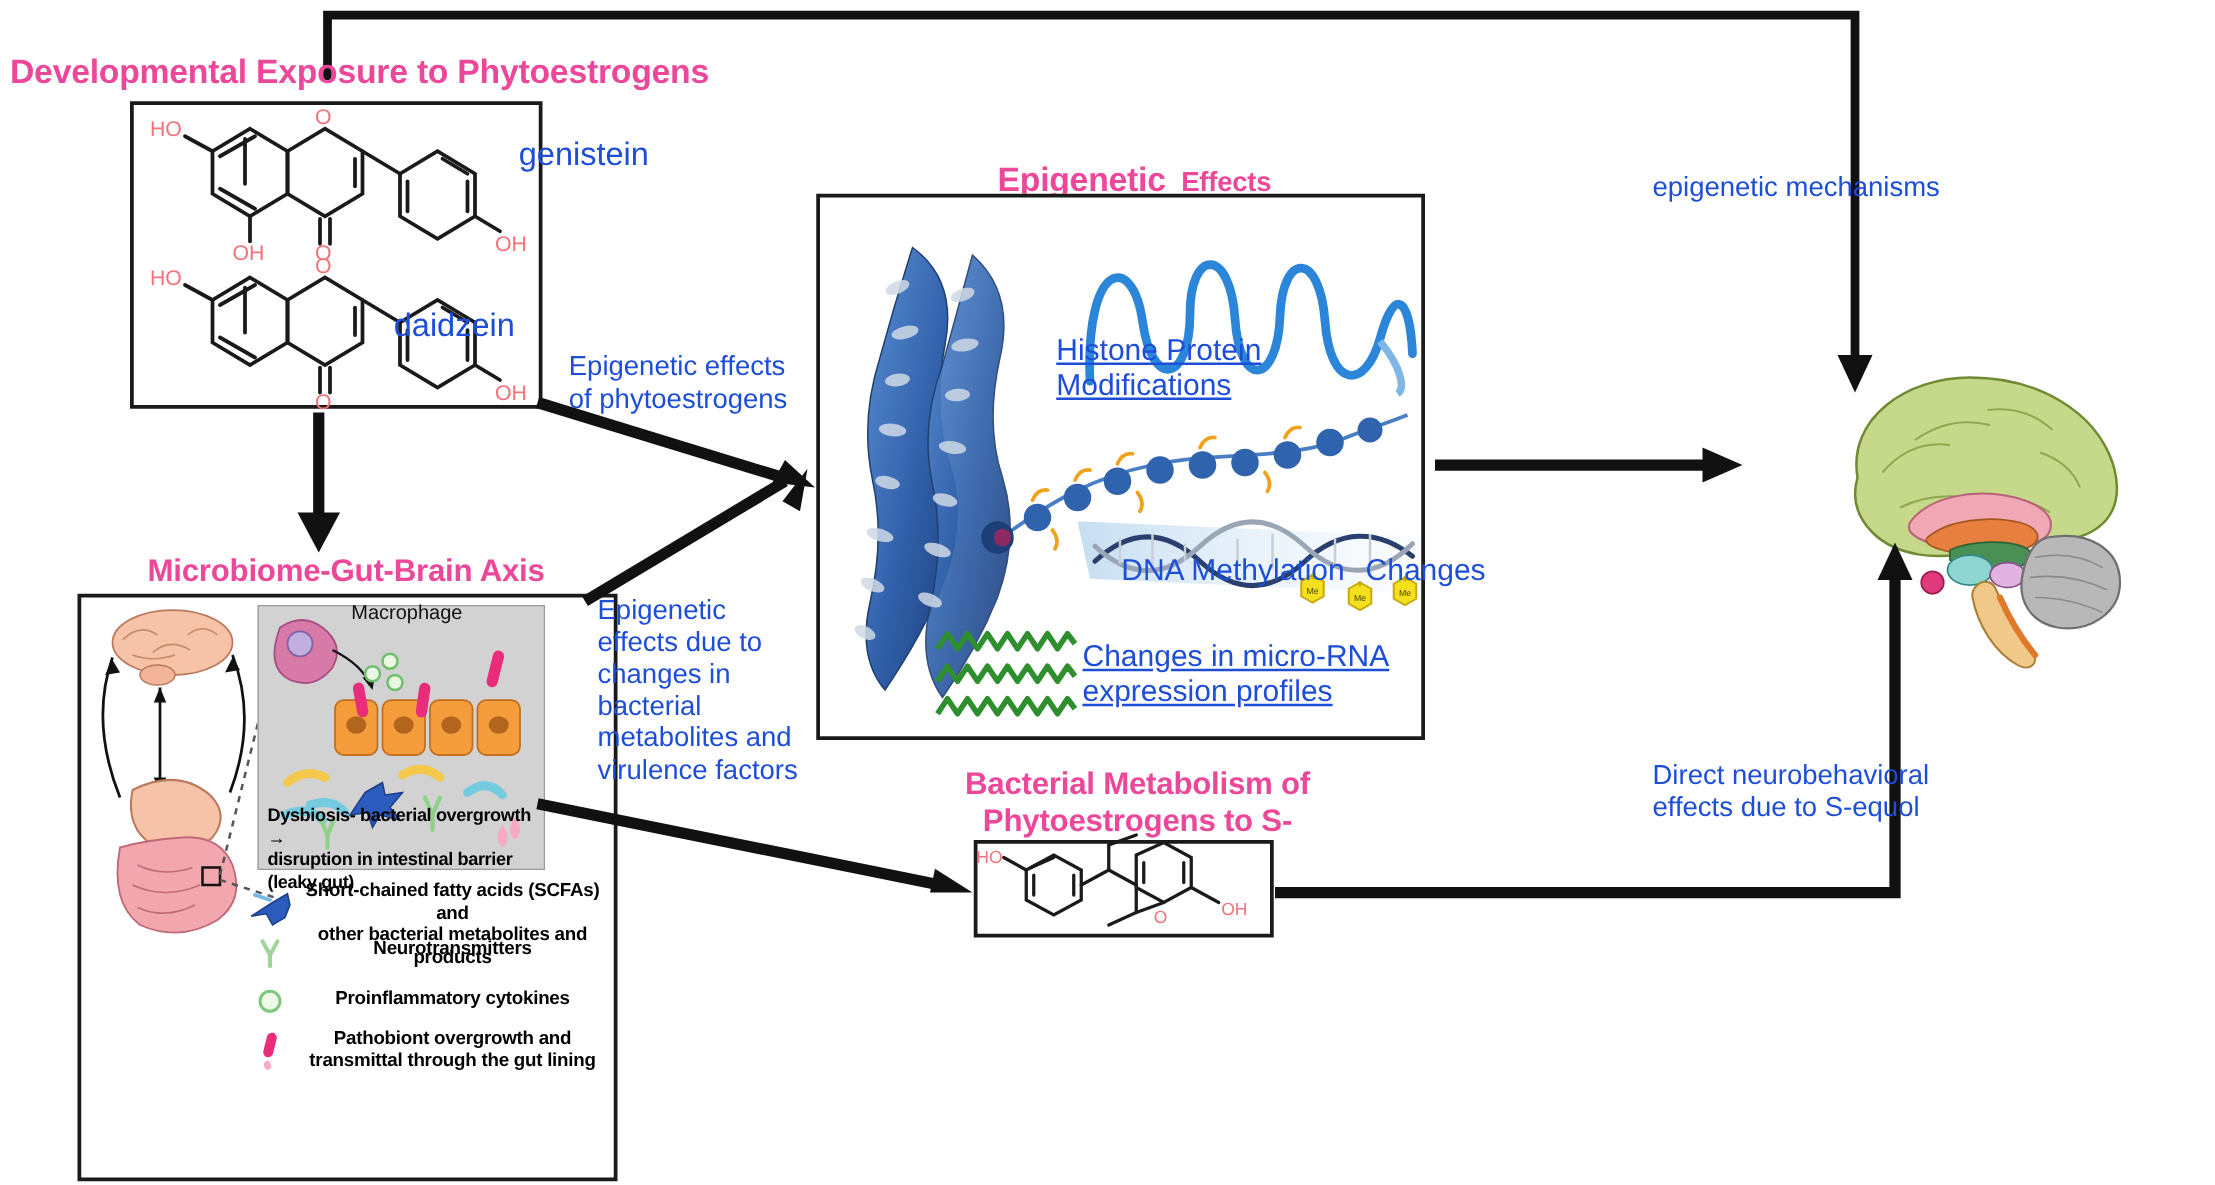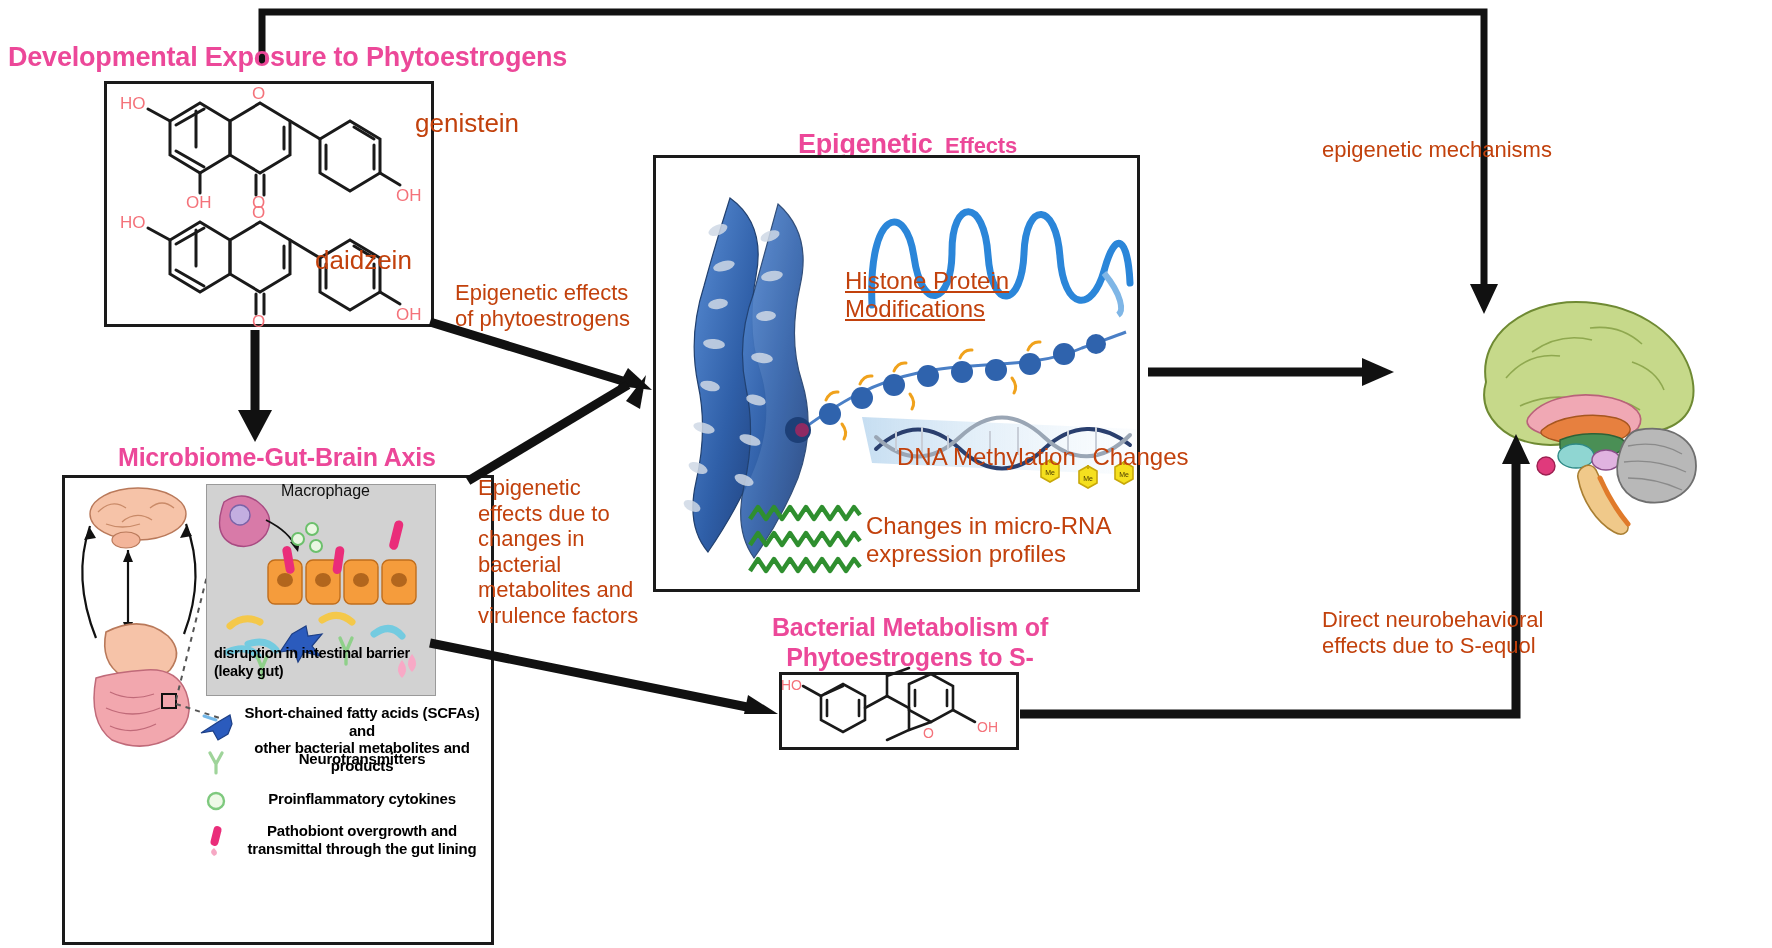--- a/index.html
+++ b/index.html
@@ -1,21 +1,21 @@
 <!DOCTYPE html>
 <html><head>
 <meta charset="utf-8">
 <style>
   html,body{margin:0;padding:0;background:#ffffff;}
   body{width:1772px;height:948px;position:relative;overflow:hidden;
        font-family:"Liberation Sans", sans-serif;color:#000;}
   .abs{position:absolute;}
   .box{position:absolute;border:3px solid #1a1a1a;background:#fff;box-sizing:border-box;}
   .hdr{position:absolute;font-weight:bold;color:#ec4899;letter-spacing:-0.2px;}
-  .plain{position:absolute;color:#c2410c;line-height:1.16;}
+  .plain{position:absolute;color:#1d4ed8;line-height:1.16;}
   svg{display:block;overflow:visible;}
   .legtxt{font-weight:bold;font-size:15px;line-height:1.18;letter-spacing:-0.2px;text-align:center;}
   .greyband{position:absolute;background:#d2d2d2;border:1px solid #9a9a9a;box-sizing:border-box;}
 </style>
 </head>
 <body>
 
 <svg class="abs" style="left:0;top:0;width:1772px;height:330px;">
   <g stroke="#111" stroke-width="7" fill="none">
     <path d="M262,64 L262,12 L1484,12 L1484,288"></path>
@@ -189,20 +189,21 @@
     <path d="M56,184 l-5,-12 M56,184 l5,-12 M56,184 l0,10"></path>
   </g>
 
   <g fill="#f8a9c6">
     <path d="M196,176 q8,10 0,18 q-8,-8 0,-18Z"></path>
     <path d="M206,170 q8,10 0,18 q-8,-8 0,-18Z"></path>
   </g>
 </svg>
 
 <div class="abs" style="left:214px;top:645px;width:218px;font-weight:bold;font-size:14.5px;line-height:1.22;letter-spacing:-0.3px;">
+  <div>Dysbiosis- bacterial overgrowth →</div>
   <div>disruption in intestinal barrier</div>
   <div>(leaky gut)</div>
 </div>
 
 <div class="abs" style="left:281px;top:482px;font-size:16px;color:#111;">Macrophage</div>
 
 <div class="abs" style="left:196px;top:704px;width:292px;">
 
   <div class="abs" style="left:0;top:0;width:292px;">
     <svg class="abs" style="left:2px;top:4px;width:34px;height:26px;">
@@ -372,21 +373,21 @@
 <div class="plain" style="left:845px;top:267px;font-size:24px;text-decoration:underline;">
   <div>Histone Protein</div>
   <div>Modifications</div>
 </div>
 
 <div class="plain" style="left:897px;top:443px;font-size:24px;white-space:nowrap;">
   <span>DNA Methylation</span>
   <span style="margin-left:10px;margin-top:44px;">Changes</span>
 </div>
 
-<div class="plain" style="left:866px;top:512px;font-size:24px;">
+<div class="plain" style="left:866px;top:512px;font-size:24px;text-decoration:underline;">
   <div>Changes in micro-RNA</div>
   <div>expression profiles</div>
 </div>
 
 <svg class="abs" style="left:430px;top:320px;width:230px;height:90px;">
   <path d="M0,2 L196,62" stroke="#111" stroke-width="9" fill="none"></path>
   <polygon points="222,70 188,66 198,48" fill="#111"></polygon>
 </svg>
 
 <svg class="abs" style="left:460px;top:385px;width:200px;height:110px;">

